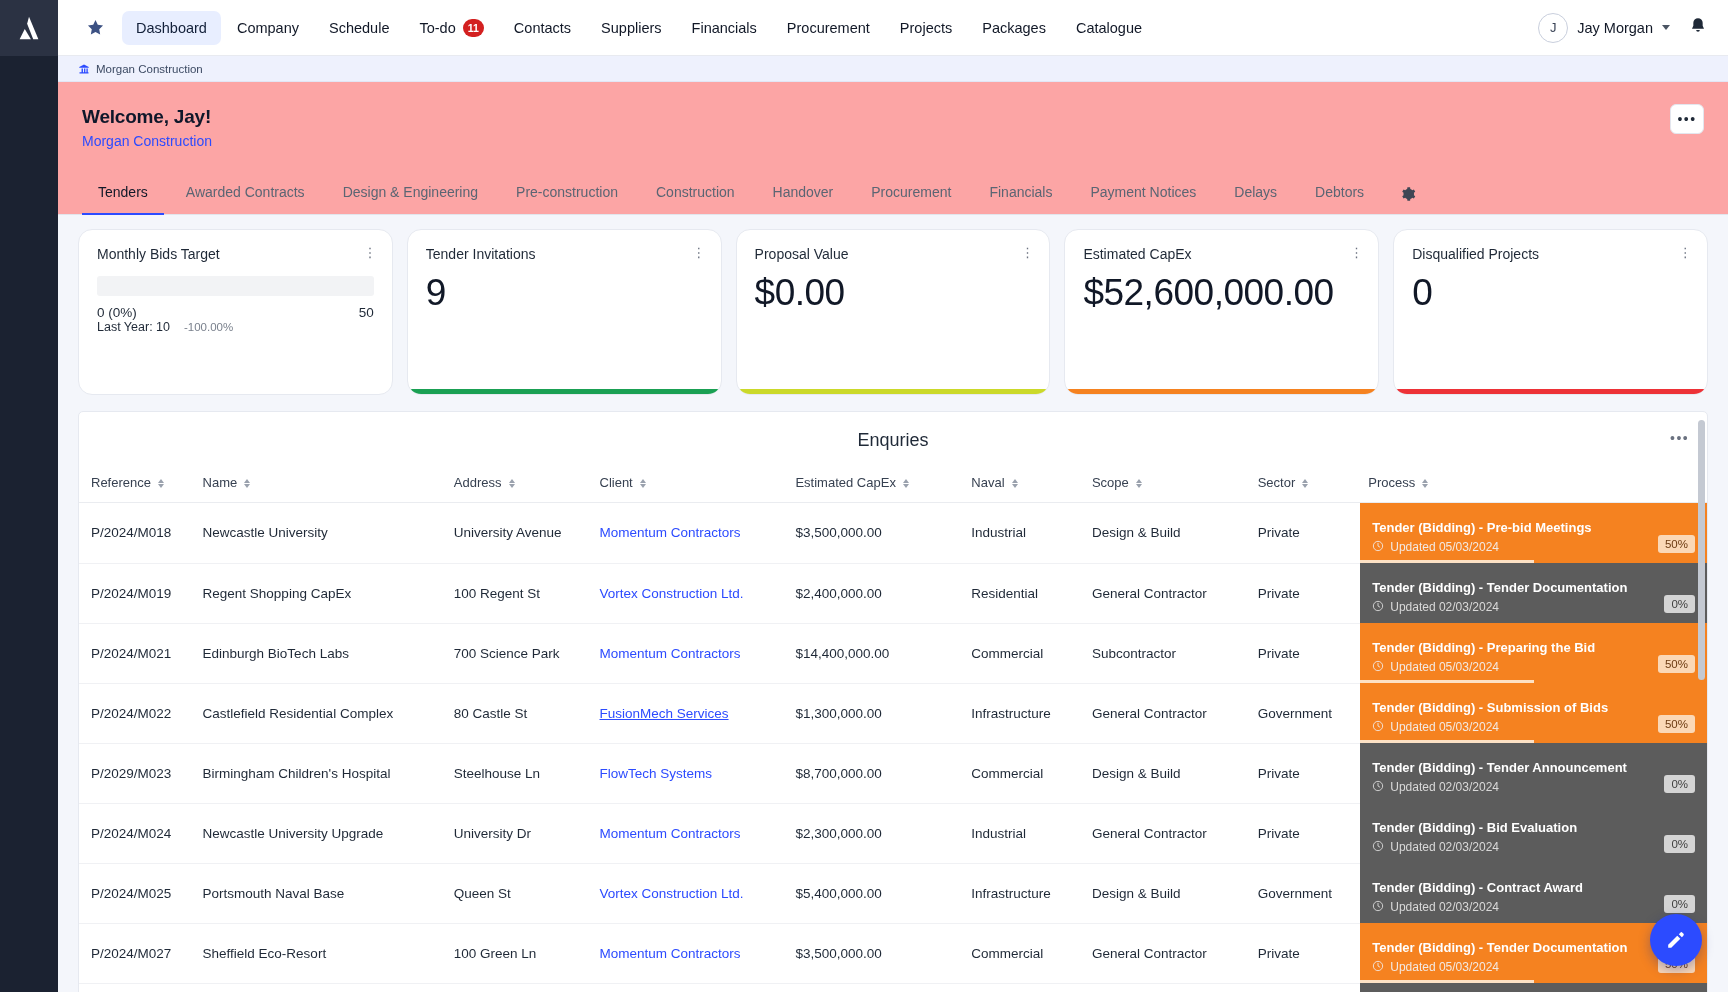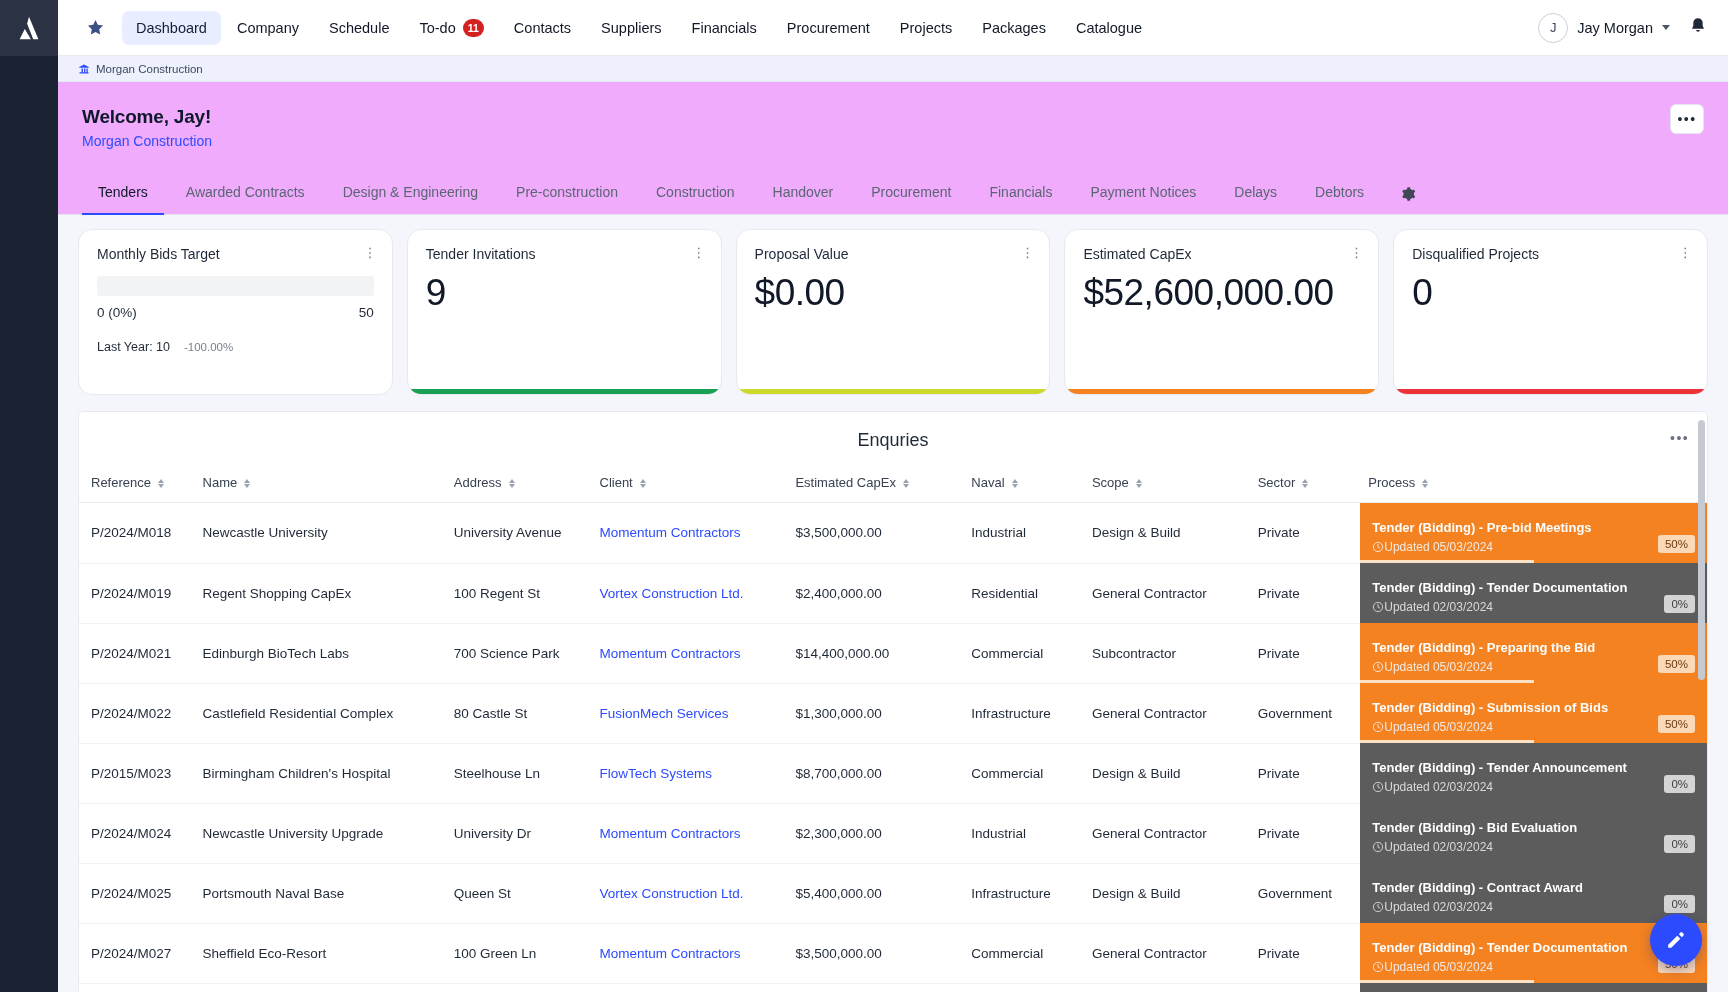--- a/index.html
+++ b/index.html
@@ -13,21 +13,21 @@
 
   
   .rail {
     width: 58px; flex: 0 0 58px; background: #1f2937; position: relative;
   }
   .rail-top { height: 56px; background: #2b3243; display: flex; align-items: center; justify-content: center; }
   .rail-body { position: absolute; top: 56px; left: 0; right: 0; bottom: 0; background: #1b2231; }
   .logo-mark { width: 30px; height: 30px; }
 
   
-  .main { flex: 1; display: flex; flex-direction: column; min-width: 0; background: #f0abfc; }
+  .main { flex: 1; display: flex; flex-direction: column; min-width: 0; background: #fca5a5; }
 
   
   .topnav {
     height: 56px; flex: 0 0 56px; display: flex; align-items: center;
     border-bottom: 1px solid #e8eaf0; padding: 0 20px; background: #fff;
   }
   .star-btn { width: 34px; height: 34px; display: flex; align-items: center; justify-content: center; margin-right: 10px; cursor: pointer; }
   .nav-items { display: flex; align-items: center; gap: 2px; }
   .nav-item {
     font-size: 14.5px; color: #111827; padding: 9px 14px; border-radius: 7px;
@@ -91,21 +91,21 @@
   .kpi {
     flex: 1; background: #fff; border: 1px solid #e6e9f0; border-radius: 14px;
     padding: 16px 18px 7px 18px; height: 166px; position: relative; overflow: hidden;
   }
   .kpi-title { font-size: 14px; color: #1f2937; }
   .kpi-kebab { position: absolute; right: 14px; top: 15px; color: #6b7280; font-size: 13px; letter-spacing: 1.3px; cursor: pointer; }
   .kpi-value { font-size: 37px; color: #111827; font-weight: 400; margin-top: 12px; letter-spacing: -0.5px; line-height: 1.05; }
   .kpi-bar { position: absolute; left: 0; right: 0; bottom: 0; height: 5px; }
   .progress-track { height: 20px; background: #f2f3f5; border-radius: 3px; margin-top: 14px; }
   .progress-legend { display: flex; justify-content: space-between; font-size: 13.5px; color: #1f2937; margin-top: 9px; }
-  .lastyear { display: flex; align-items: baseline; gap: 14px; margin-top: 20px; }
+  .lastyear { display: flex; align-items: baseline; gap: 14px; margin-top: 0; }
   .lastyear-label { font-size: 12.5px; color: #1f2937; }
   .lastyear-delta { font-size: 11.5px; color: #7a818d; }
 
   
   .panel {
     background: #fff; border: 1px solid #e6e9f0; border-radius: 5px; margin-top: 16px;
     position: relative; height: 640px; overflow: hidden;
   }
   .panel-head { padding: 18px 20px 14px 20px; position: relative; }
   .panel-title { font-size: 18px; color: #1f2937; text-align: center; }
@@ -135,21 +135,21 @@
   .col-proc { width: 345px; }
 
   td.proc-cell { padding: 0; border-bottom: none; position: relative; }
   .proc {
     height: 60px; padding: 8px 12px 0 12px; position: relative; color: #fff;
     display: flex; flex-direction: column; justify-content: center; cursor: pointer;
   }
   .proc.orange { background: #f58220; }
   .proc.grey { background: #5c5c5c; }
   .proc-title { font-size: 13px; font-weight: 700; line-height: 1.25; }
-  .proc-sub { font-size: 12px; margin-top: 4px; display: flex; align-items: center; color: #f3e9e2; }
+  .proc-sub { font-size: 12px; margin-top: 4px; display: flex; gap: 6px; color: #f3e9e2; }
   .proc.grey .proc-sub { color: #d9d9d9; }
   .pct {
     position: absolute; right: 12px; bottom: 10px; font-size: 11.5px; font-weight: 500;
     padding: 3px 7px; border-radius: 3px;
   }
   .pct.orange { background: #fbd8b6; color: #6b3a12; }
   .pct.grey { background: #d4d4d4; color: #3f3f3f; }
   .proc-prog { position: absolute; left: 0; bottom: 0; height: 3px; background: #fde1c4; }
 
   
@@ -430,42 +430,42 @@
                     </div>
                     <div class="pct orange">50%</div>
                     <div class="proc-prog" style="width: 50%;"></div>
                   </div>
                 </td>
               </tr>
               <tr>
                 <td class="col-ref">P/2024/M022</td>
                 <td class="col-name">Castlefield Residential Complex</td>
                 <td class="col-addr">80 Castle St</td>
-                <td class="col-client link" style="color: rgb(44, 75, 255);">FusionMech Services</td>
+                <td class="col-client link" style="color: rgb(44, 75, 255); text-decoration: underline;">FusionMech Services</td>
                 <td class="col-capex">$1,300,000.00</td>
                 <td class="col-type">Infrastructure</td>
                 <td class="col-scope">General Contractor</td>
                 <td class="col-sector">Government</td>
                 <td class="col-proc proc-cell">
                   <div class="proc orange">
                     <div class="proc-title">Tender (Bidding) - Submission of Bids</div>
                     <div class="proc-sub">
                       <svg width="12" height="12" viewBox="0 0 24 24">
                         <circle cx="12" cy="12" r="9.3" fill="none" stroke="currentColor" stroke-width="1.8"></circle>
                         <path d="M12 6.6V12l3.6 2.2" fill="none" stroke="currentColor" stroke-width="1.8" stroke-linecap="round"></path>
                       </svg>
                       <span>Updated 05/03/2024</span>
                     </div>
                     <div class="pct orange">50%</div>
                     <div class="proc-prog" style="width: 50%;"></div>
                   </div>
                 </td>
               </tr>
               <tr>
-                <td class="col-ref">P/2015/M023</td>
+                <td class="col-ref">P/2029/M023</td>
                 <td class="col-name">Birmingham Children's Hospital</td>
                 <td class="col-addr">Steelhouse Ln</td>
                 <td class="col-client link" style="color: rgb(44, 75, 255);">FlowTech Systems</td>
                 <td class="col-capex">$8,700,000.00</td>
                 <td class="col-type">Commercial</td>
                 <td class="col-scope">Design &amp; Build</td>
                 <td class="col-sector">Private</td>
                 <td class="col-proc proc-cell">
                   <div class="proc grey">
                     <div class="proc-title">Tender (Bidding) - Tender Announcement</div>

